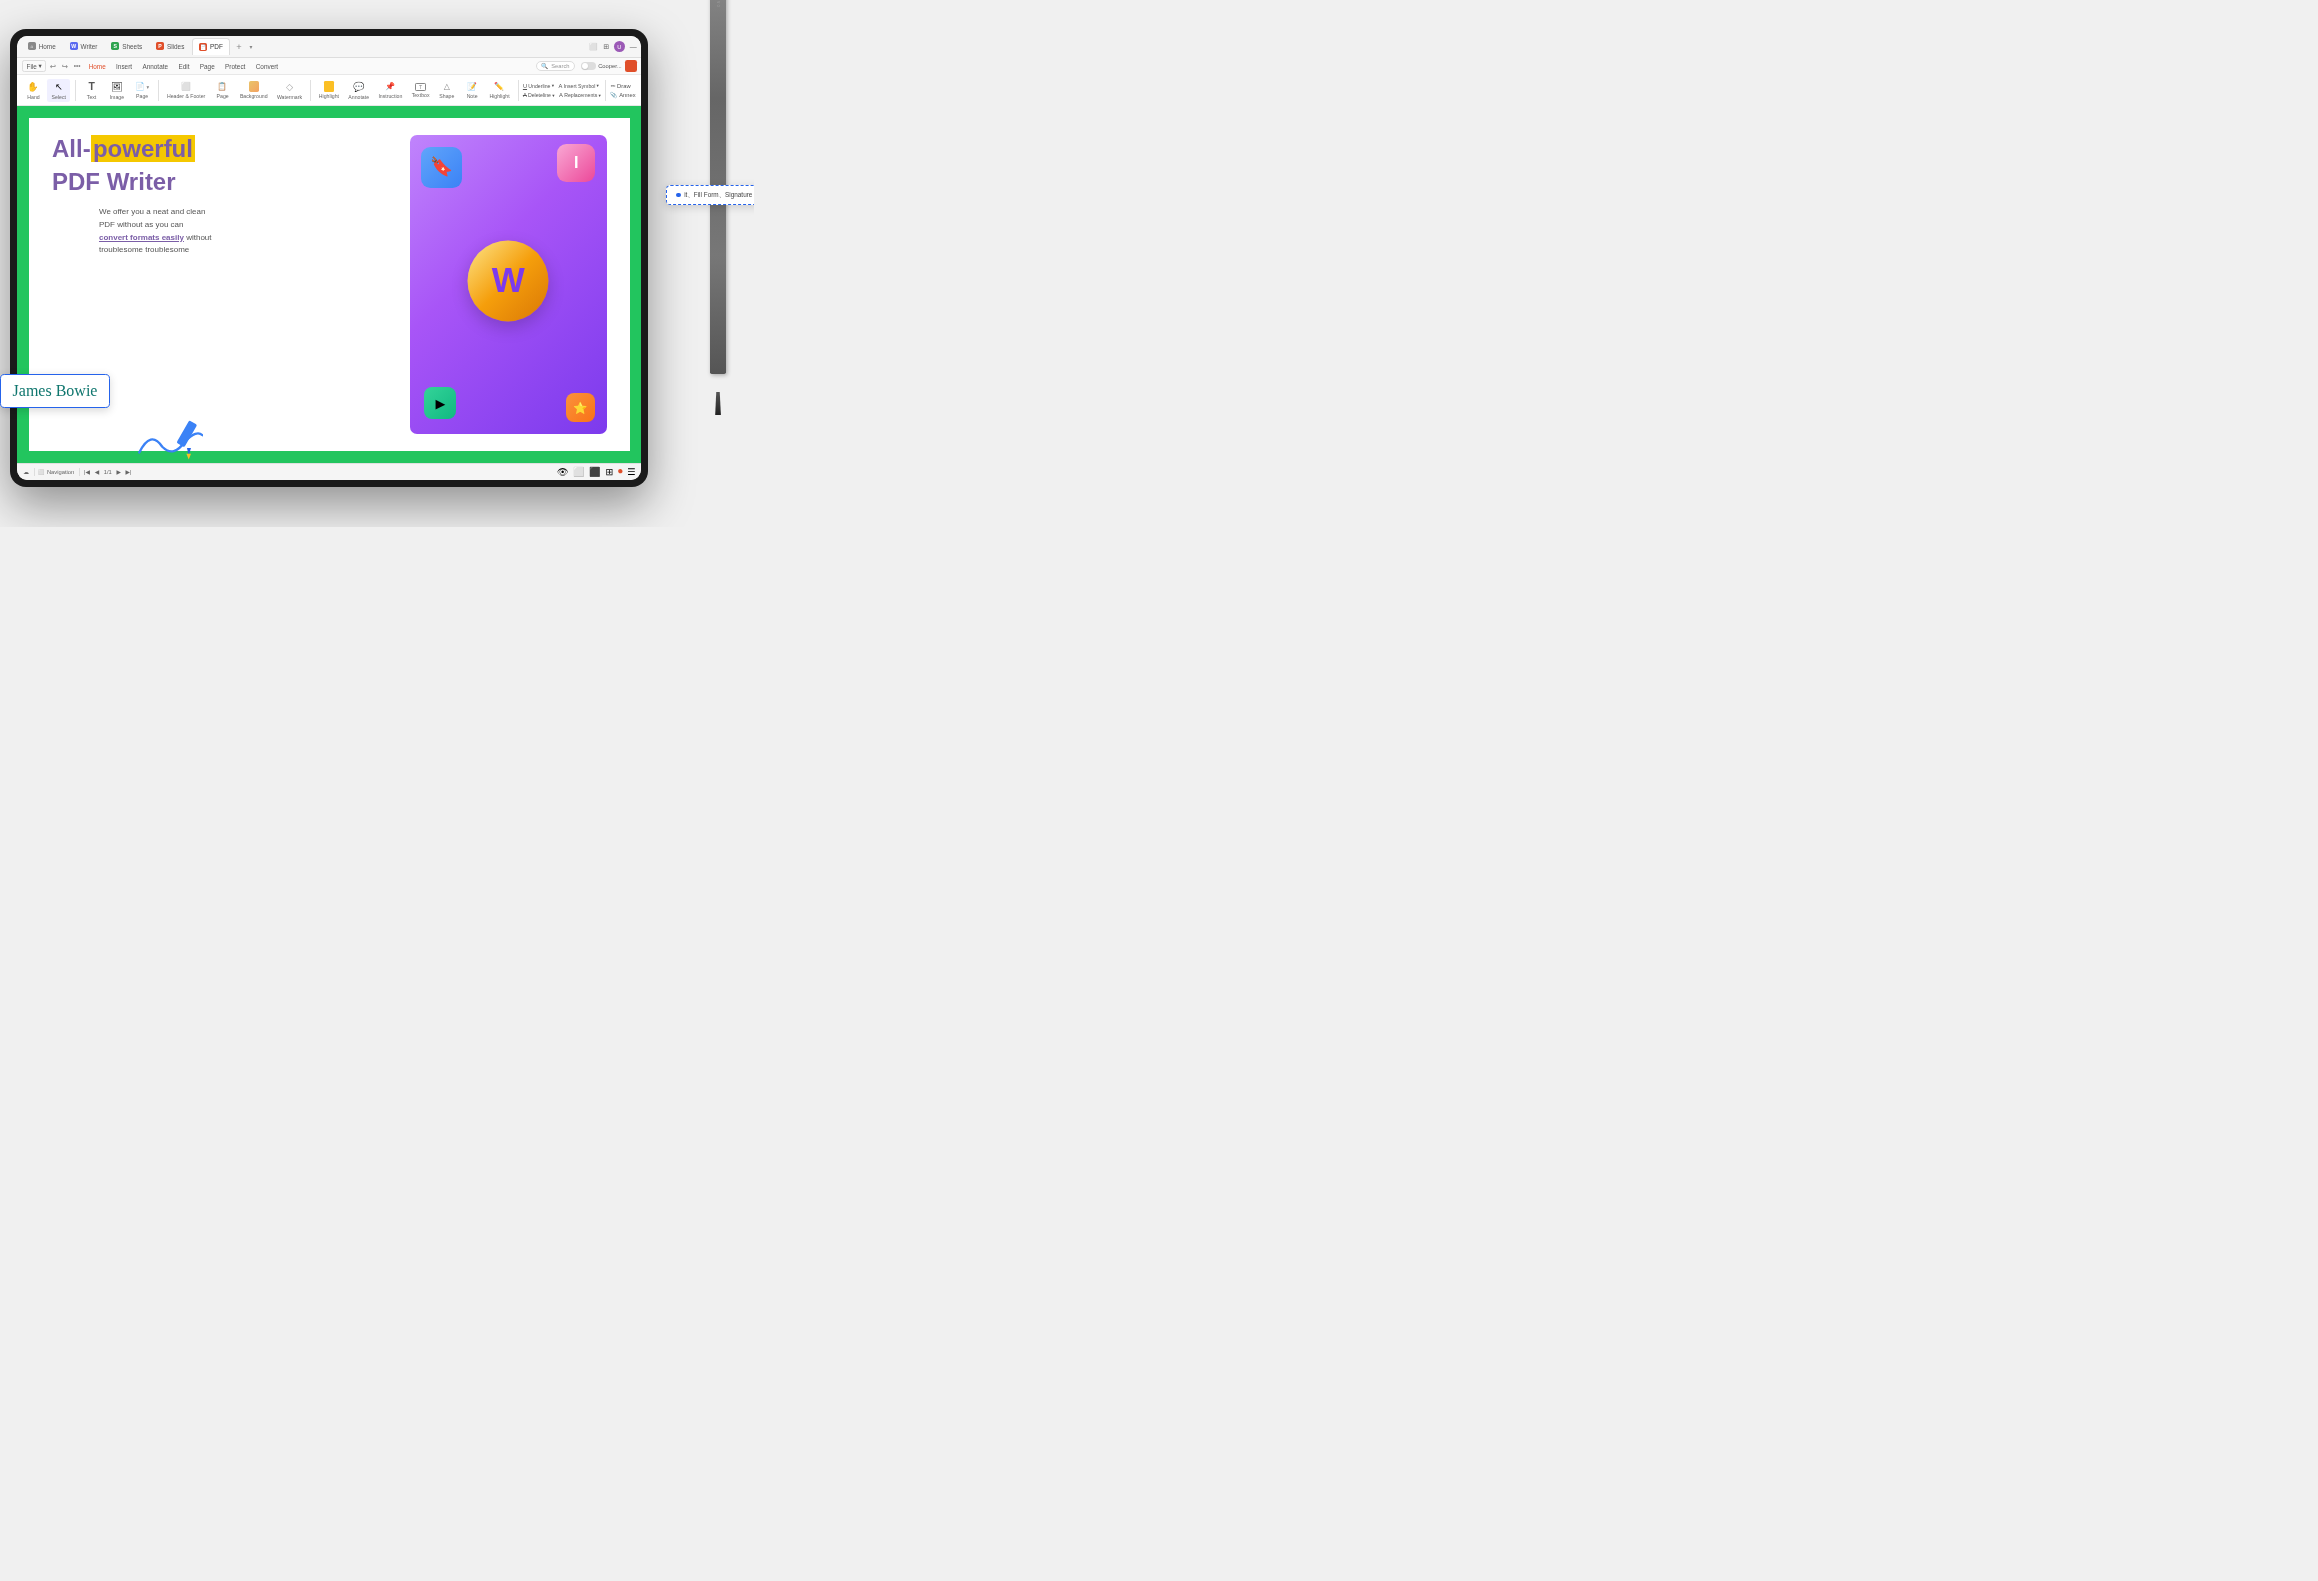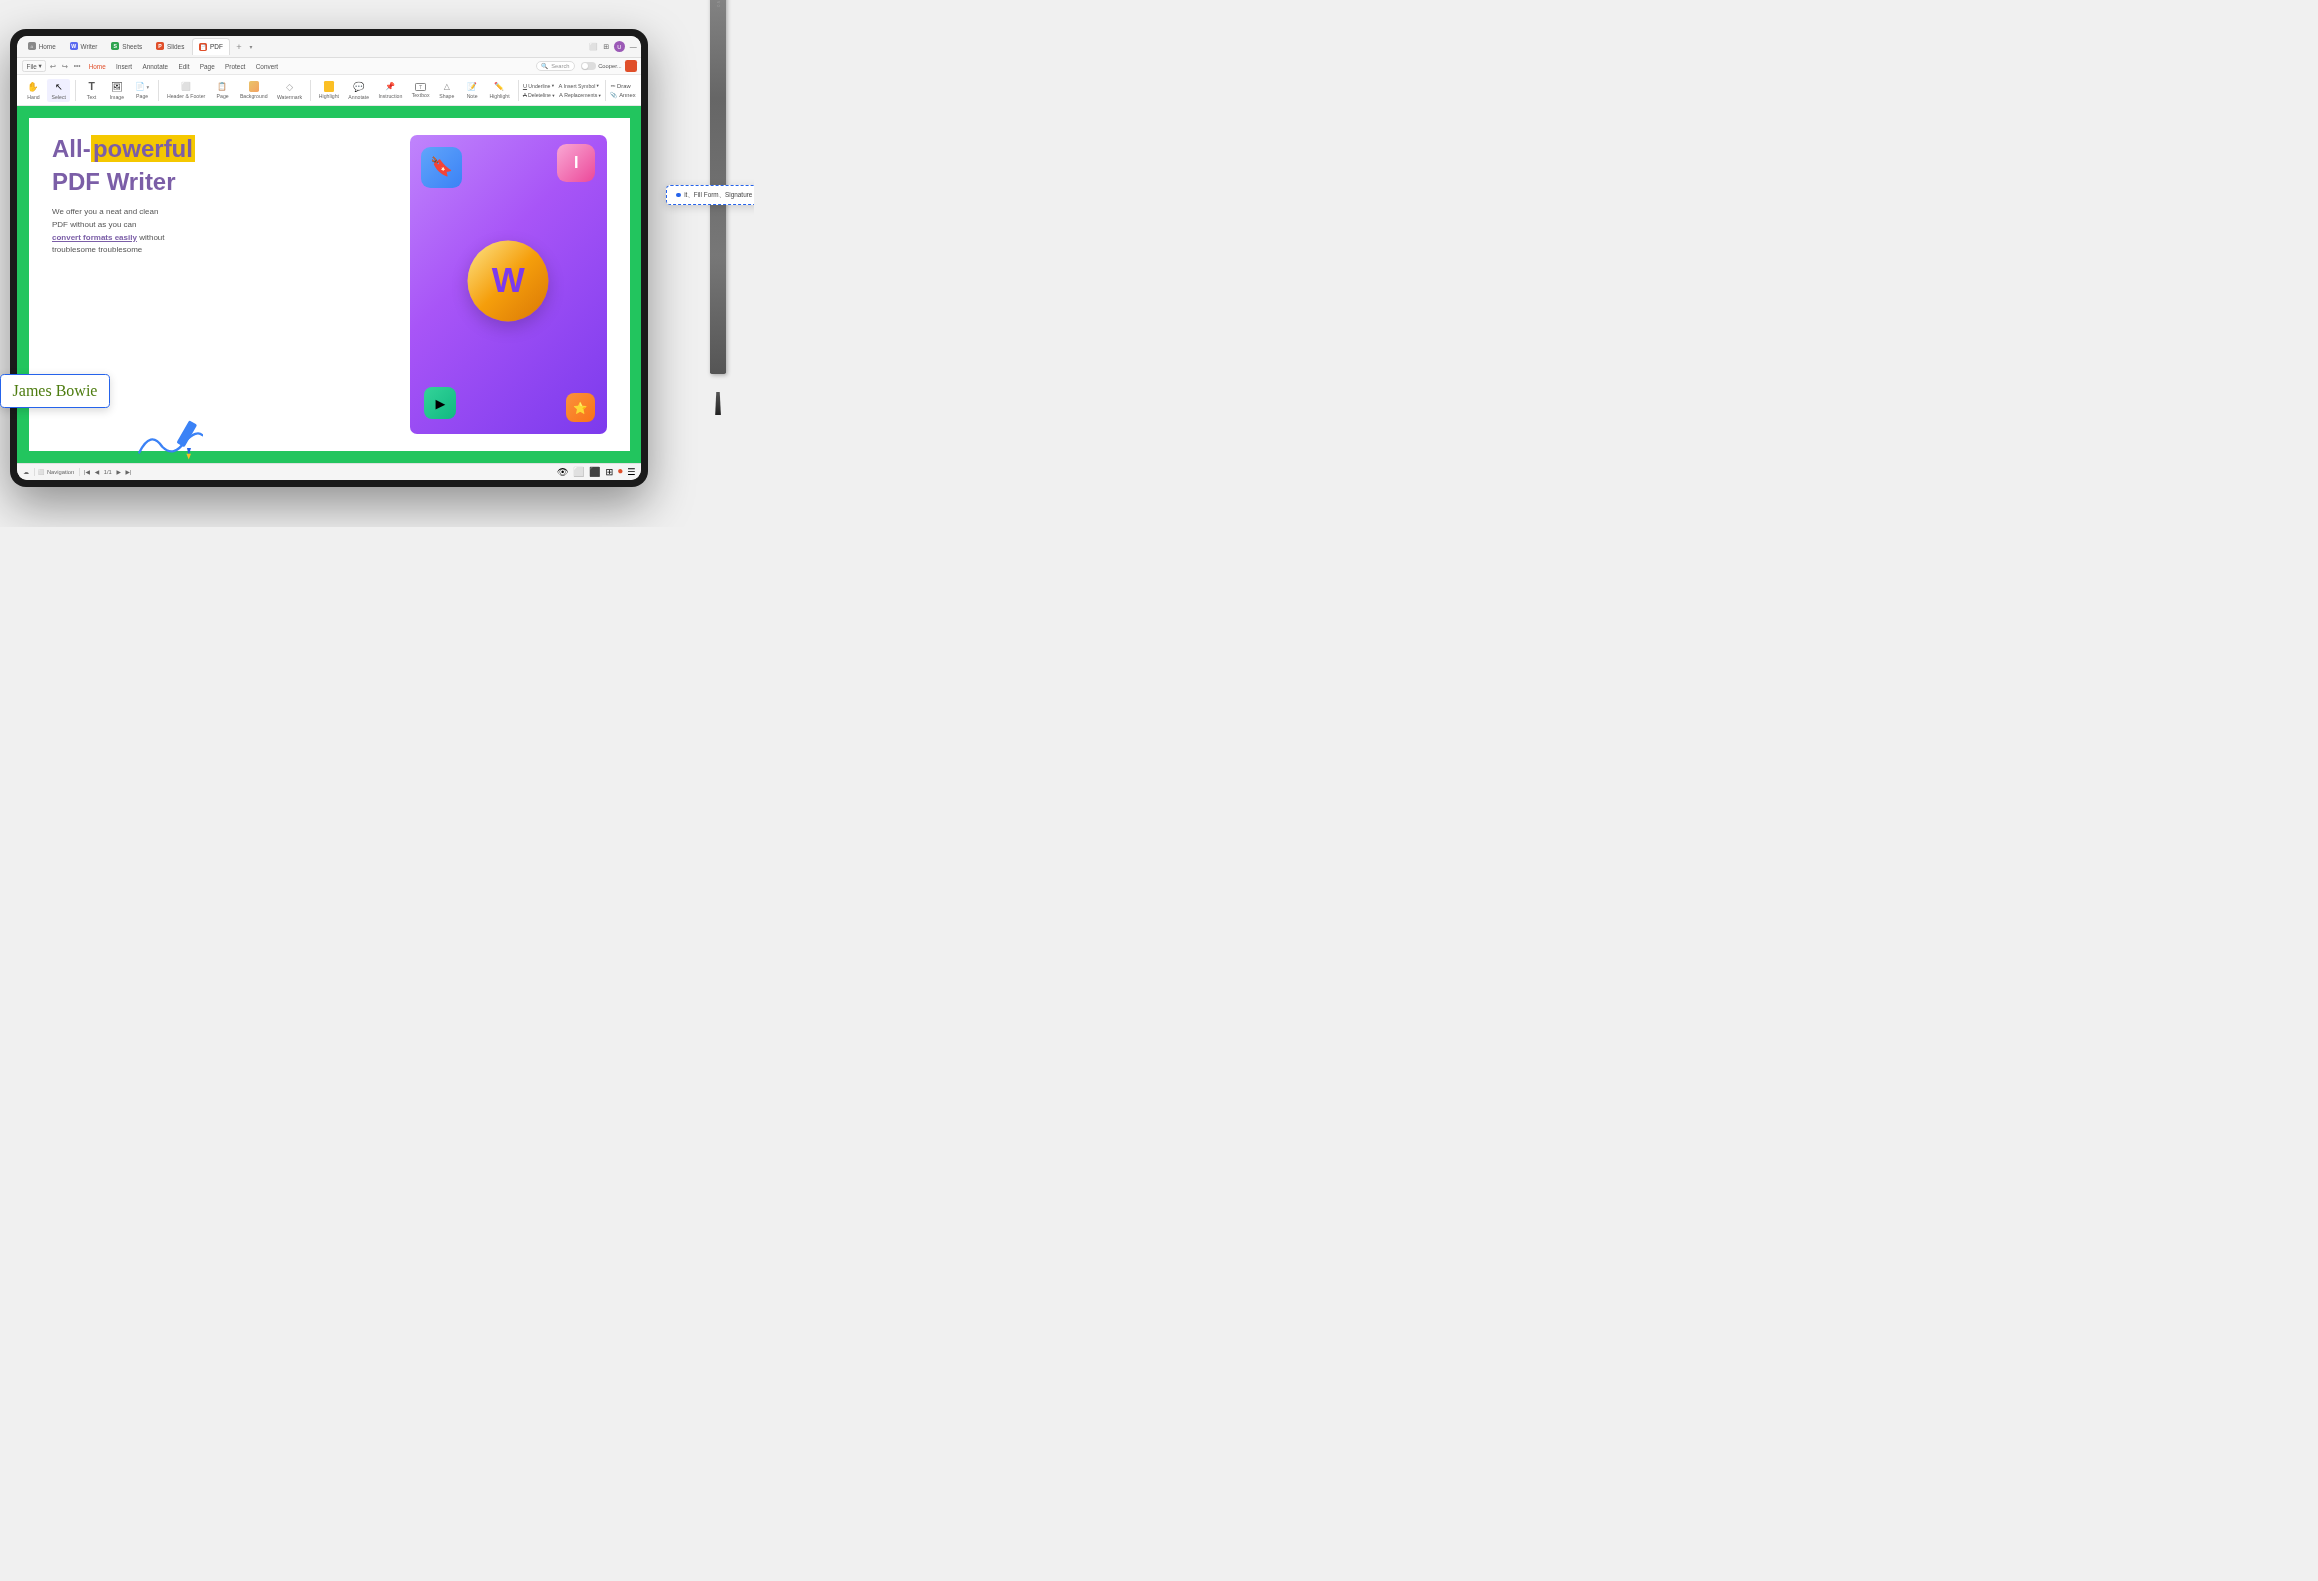--- a/index.html
+++ b/index.html
@@ -462,21 +462,21 @@
       background: #fff;
       border: 1.4px solid #2563eb;
       border-radius: 4.6px;
       padding: 7px 11.6px;
       box-shadow: 0 2.3px 8.7px rgba(0,0,0,0.15);
     }
 
     .james-text {
       font-family: 'Brush Script MT', cursive;
       font-size: 16px;
-      color: #4d7c0f;
+      color: #0f766e;
     }
 
     .james-pen {
       position: absolute;
       bottom: 58px;
       left: 133px;
       font-size: 21px;
       z-index: 21;
     }
 
@@ -726,21 +726,21 @@
 
       <div class="content-area">
         <div class="page-canvas">
           <div class="pdf-page">
 
             <div class="pdf-left">
               <div>
                 <span style="font-size:24px;font-weight:900;color:#7b5ea7;">All-</span><span style="font-size:24px;font-weight:900;color:#7b5ea7;background:#f5c800;padding:0 2.3px;">powerful</span>
               </div>
               <div style="font-size:24px;font-weight:900;color:#7b5ea7;line-height:1;">PDF Writer</div>
-              <div style="font-size:8px;color:#555;line-height:1.6;margin-top:4.6px;">
+              <div style="font-size:8px;color:#555;line-height:1.6;margin-top:4.6px;margin-left:47px;">
                 <span>We offer you a neat and clean</span><br>
                 <span>PDF without as you can</span><br>
                 <span style="color:#7b5ea7;text-decoration:underline;font-weight:bold;">convert formats easily</span> <span>without</span><br>
                 <span>troublesome troublesome</span>
               </div>
             </div>
 
             <div class="pdf-right">
               <div class="pdf-right-image">
 

